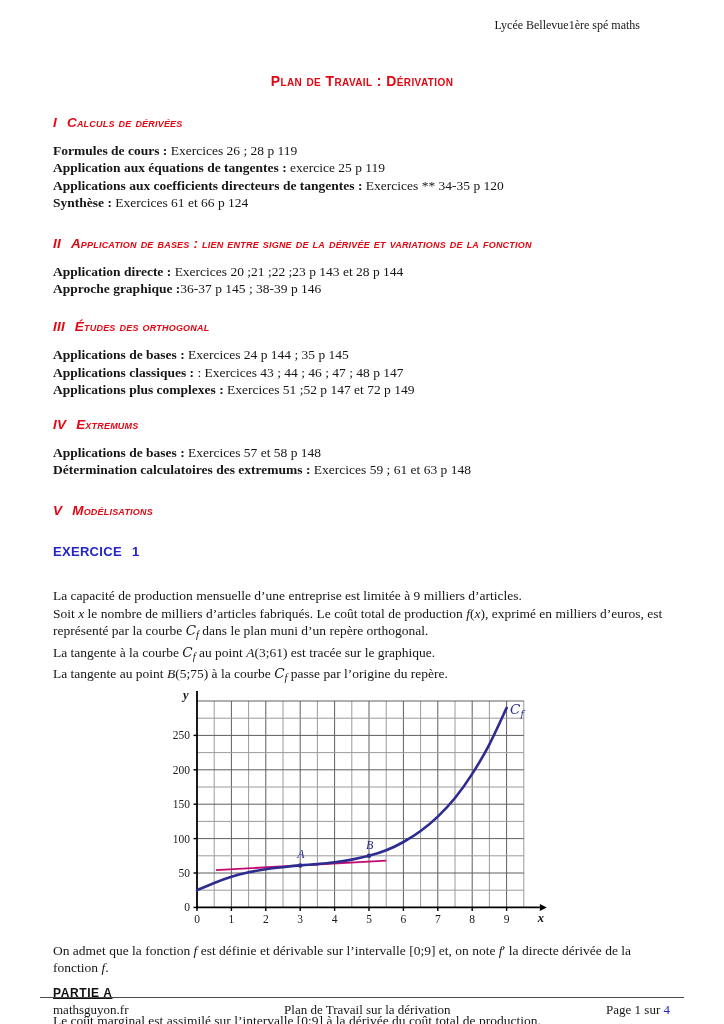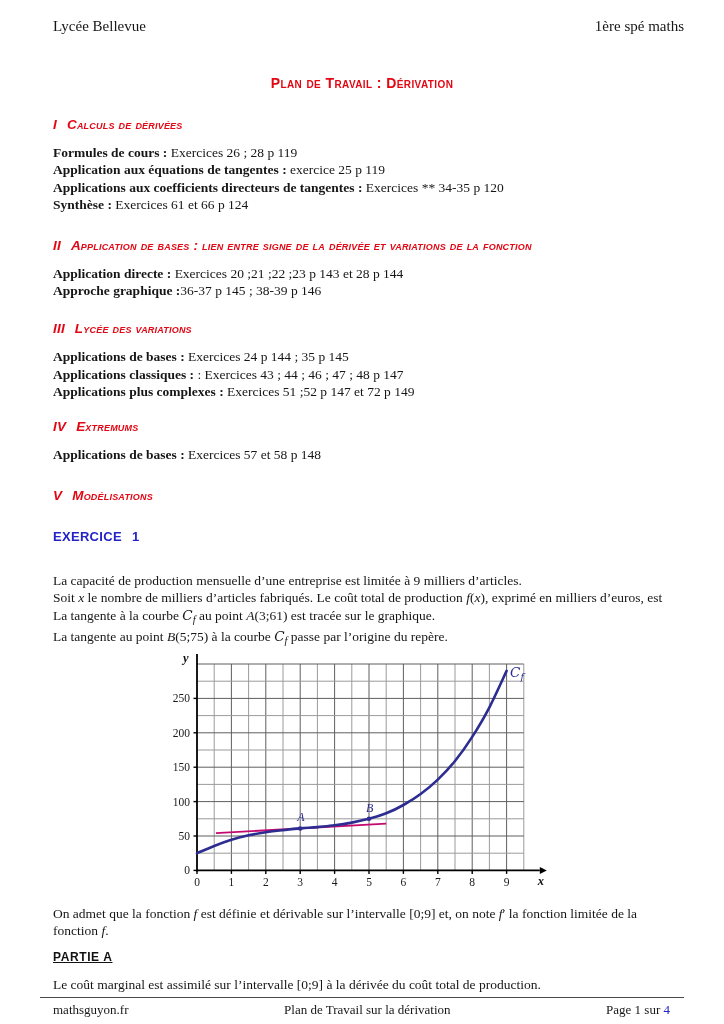--- a/index.html
+++ b/index.html
@@ -9,21 +9,21 @@
     --navy:#2c2c91;
     --magenta:#c40a70;
     --ink:#161616;
   }
   html,body{margin:0;padding:0;background:#ffffff;}
   .page{
     width:724px;height:1024px;position:relative;background:#fff;
     font-family:"Liberation Serif",serif;font-size:13.5px;color:var(--ink);
     overflow:hidden;margin:0 auto;
   }
-  .hdr{display:flex;justify-content:space-between;padding:18px 40px 0 53px;font-size:15px;}
+  .hdr{display:flex;justify-content:flex-end;padding:18px 84px 0 53px;font-size:12px;}
   .doc-title{
     text-align:center;margin-top:40px;
     font-family:"Liberation Sans",sans-serif;font-weight:700;font-variant:small-caps;
     color:var(--red);font-size:14px;letter-spacing:.4px;
   }
   .content{padding:0 54px 0 53px;}
   .sec-head{
     font-family:"Liberation Sans",sans-serif;font-weight:700;font-variant:small-caps;
     color:var(--red);font-size:13.5px;letter-spacing:.2px;font-style:italic;
   }
@@ -71,40 +71,42 @@
           <div><span class="lead">Formules de cours :</span><span> Exercices 26 ; 28 p 119</span></div>
           <div><span class="lead">Application aux équations de tangentes :</span><span> exercice 25 p 119</span></div>
           <div><span class="lead">Applications aux coefficients directeurs de tangentes :</span><span> Exercices ** 34-35 p 120</span></div>
           <div><span class="lead">Synthèse :</span><span> Exercices 61 et 66 p 124</span></div>
         </div>
         <div class="sec-head" style="margin-top: 24px;"><span class="sec-num">II</span><span>Application de bases : lien entre signe de la dérivée et variations de la fonction</span></div>
         <div class="sec-items">
           <div><span class="lead">Application directe :</span><span> Exercices 20 ;21 ;22 ;23 p 143 et 28 p 144</span></div>
           <div><span class="lead">Approche graphique :</span><span>36-37 p 145 ; 38-39 p 146</span></div>
         </div>
-        <div class="sec-head" style="margin-top: 22px;"><span class="sec-num">III</span><span>Lycée des variations</span></div>
+        <div class="sec-head" style="margin-top: 22px;"><span class="sec-num">III</span><span>Études des orthogonal</span></div>
         <div class="sec-items">
           <div><span class="lead">Applications de bases :</span><span> Exercices 24 p 144 ; 35 p 145</span></div>
           <div><span class="lead">Applications classiques :</span><span> : Exercices 43 ; 44 ; 46 ; 47 ; 48 p 147</span></div>
           <div><span class="lead">Applications plus complexes :</span><span> Exercices 51 ;52 p 147 et 72 p 149</span></div>
         </div>
         <div class="sec-head" style="margin-top: 18px;"><span class="sec-num">IV</span><span>Extremums</span></div>
         <div class="sec-items">
           <div><span class="lead">Applications de bases :</span><span>  Exercices 57 et 58 p 148</span></div>
+          <div><span class="lead">Détermination calculatoires des extremums :</span><span> Exercices 59 ; 61 et 63 p 148</span></div>
         </div>
         <div class="sec-head" style="margin-top: 25px;"><span class="sec-num">V</span><span>Modélisations</span></div>
       </div>
 
     <div class="exercise">
       <span>Exercice</span><span class="num">1</span>
     </div>
 
     <div id="intro" class="para" style="margin-top:28px;">
         <div><span>La capacité de production mensuelle d’une entreprise est limitée à 9 milliers d’articles.</span></div>
         <div><span>Soit </span><span class="it">x</span><span> le nombre de milliers d’articles fabriqués. Le coût total de production </span><span class="it">f</span><span>(</span><span class="it">x</span><span>), exprimé en milliers d’euros, est</span></div>
+        <div><span>représenté par la courbe </span><span class="scriptc">C</span><span class="sub">f</span><span> dans le plan muni d’un repère orthogonal.</span></div>
         <div><span>La tangente à la courbe </span><span class="scriptc">C</span><span class="sub">f</span><span> au point </span><span class="it">A</span><span>(3;61) est tracée sur le graphique.</span></div>
         <div><span>La tangente au point </span><span class="it">B</span><span>(5;75) à la courbe </span><span class="scriptc">C</span><span class="sub">f</span><span> passe par l’origine du repère.</span></div>
       </div>
 
     <div class="chart-wrap">
       <svg id="chart" width="383" height="243">
           <line x1="47.2" y1="216.39999999999998" x2="47.2" y2="10" stroke="#9b9b9b" stroke-width="1"></line>
           <line x1="64.4" y1="216.39999999999998" x2="64.4" y2="10" stroke="#5f5f5f" stroke-width="1"></line>
           <line x1="81.6" y1="216.39999999999998" x2="81.6" y2="10" stroke="#9b9b9b" stroke-width="1"></line>
           <line x1="98.8" y1="216.39999999999998" x2="98.8" y2="10" stroke="#5f5f5f" stroke-width="1"></line>
@@ -177,21 +179,21 @@
           <path d="M30,199.2 C32.9,198.0 41.5,194.2 47.2,192.0 C52.9,189.7 58.7,187.6 64.4,185.8 C70.1,184.0 75.9,182.6 81.6,181.3 C87.3,180.1 93.1,179.1 98.8,178.2 C104.5,177.4 110.3,176.8 116.0,176.2 C121.7,175.5 127.5,174.9 133.2,174.4 C138.9,173.9 144.7,173.6 150.4,173.1 C156.1,172.5 161.9,172.1 167.6,171.3 C173.3,170.6 179.1,169.7 184.8,168.6 C190.5,167.5 196.3,166.3 202.0,164.8 C207.7,163.3 213.5,161.6 219.2,159.3 C224.9,157.0 230.7,154.3 236.4,151.0 C242.1,147.8 247.9,144.3 253.6,140.0 C259.3,135.8 265.1,131.1 270.8,125.6 C276.5,120.1 282.3,114.1 288.0,107.0 C293.7,99.9 299.5,91.9 305.2,82.9 C310.9,74.0 316.7,64.4 322.4,53.3 C328.1,42.3 336.7,23.0 339.6,16.9" fill="none" stroke="#2c2c91" stroke-width="2.6" stroke-linecap="round"></path>
           <circle cx="133.2" cy="174.432" r="2.3" fill="#2c2c91"></circle>
           <text x="130.2" y="167.432" font-family="&quot;Liberation Serif&quot;,serif" font-size="12" font-style="italic" fill="#2c2c91">A</text>
           <circle cx="202" cy="164.79999999999998" r="2.3" fill="#2c2c91"></circle>
           <text x="199" y="157.79999999999998" font-family="&quot;Liberation Serif&quot;,serif" font-size="12" font-style="italic" fill="#2c2c91">B</text>
           <text x="343.03999999999996" y="23.072" font-family="&quot;DejaVu Serif&quot;,serif" font-size="13.5" font-style="italic" fill="#2c2c91"><tspan>C</tspan><tspan font-size="9.5" dy="3">f</tspan></text>
         </svg>
     </div>
 
     <div id="afterGraph" class="para" style="margin-top:8px;">
-        <div><span>On admet que la fonction </span><span class="it">f</span><span> est définie et dérivable sur l’intervalle [0;9] et, on note </span><span class="it">f</span><span>′</span><span> la fonction limitée de la</span></div>
+        <div><span>On admet que la fonction </span><span class="it">f</span><span> est définie et dérivable sur l’intervalle [0;9] et, on note </span><span class="it">f</span><span>′</span><span> la directe dérivée de la</span></div>
         <div><span>fonction </span><span class="it">f</span><span>.</span></div>
       </div>
 
     <div class="partie">Partie A</div>
 
     <div id="partieLines" class="para" style="margin-top:12px;">
         <div><span>Le coût marginal est assimilé sur l’intervalle [0;9] à la dérivée du coût total de production.</span></div>
       </div>
 
   </div>

